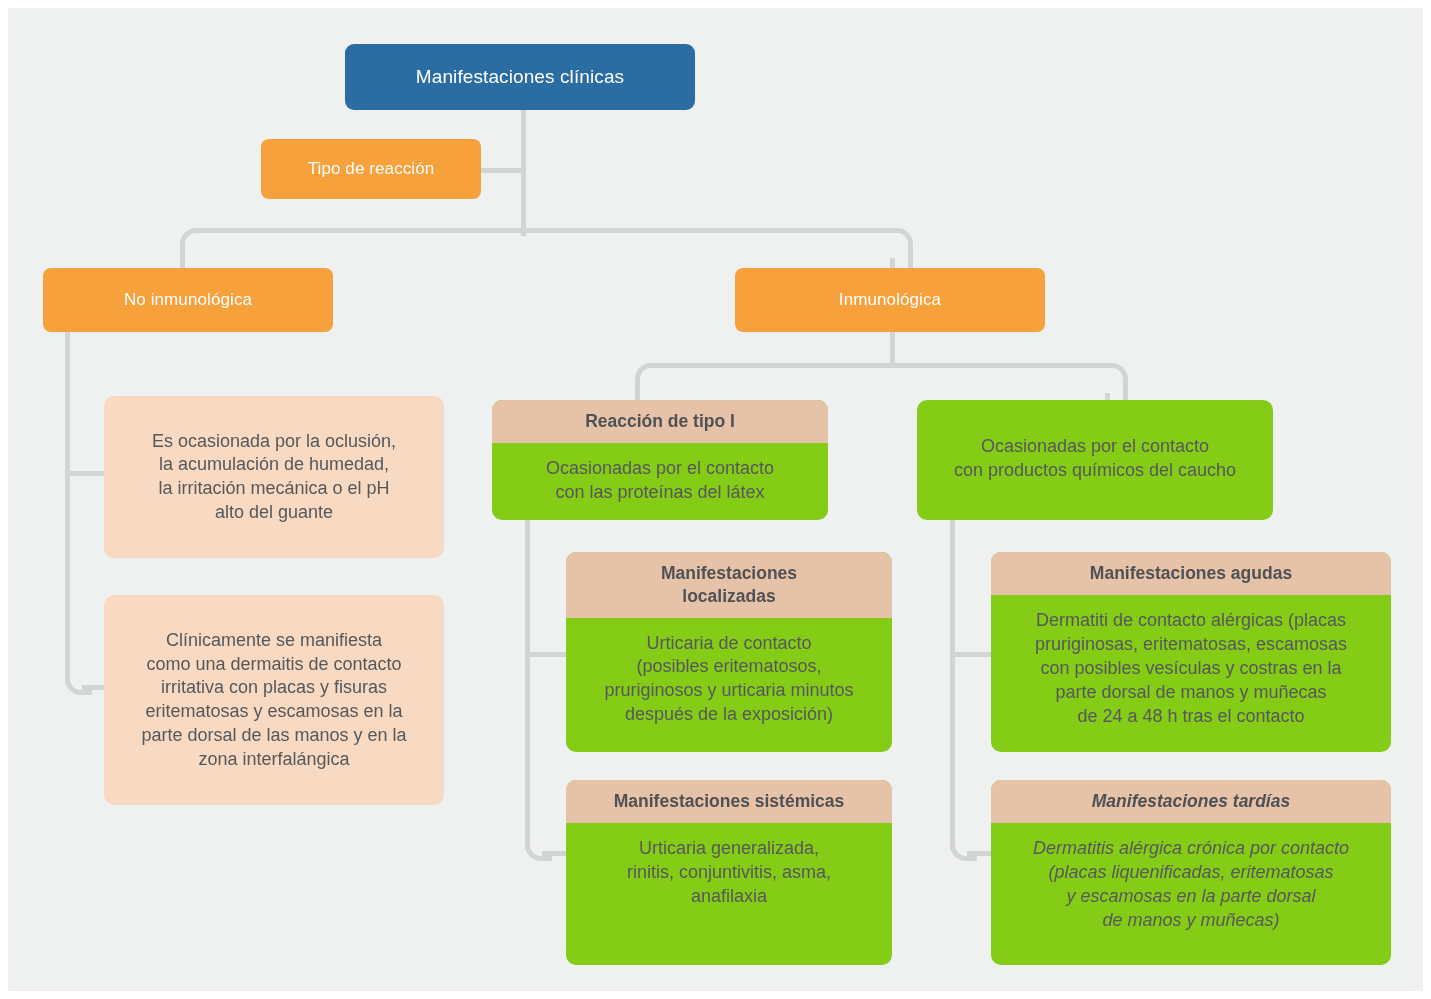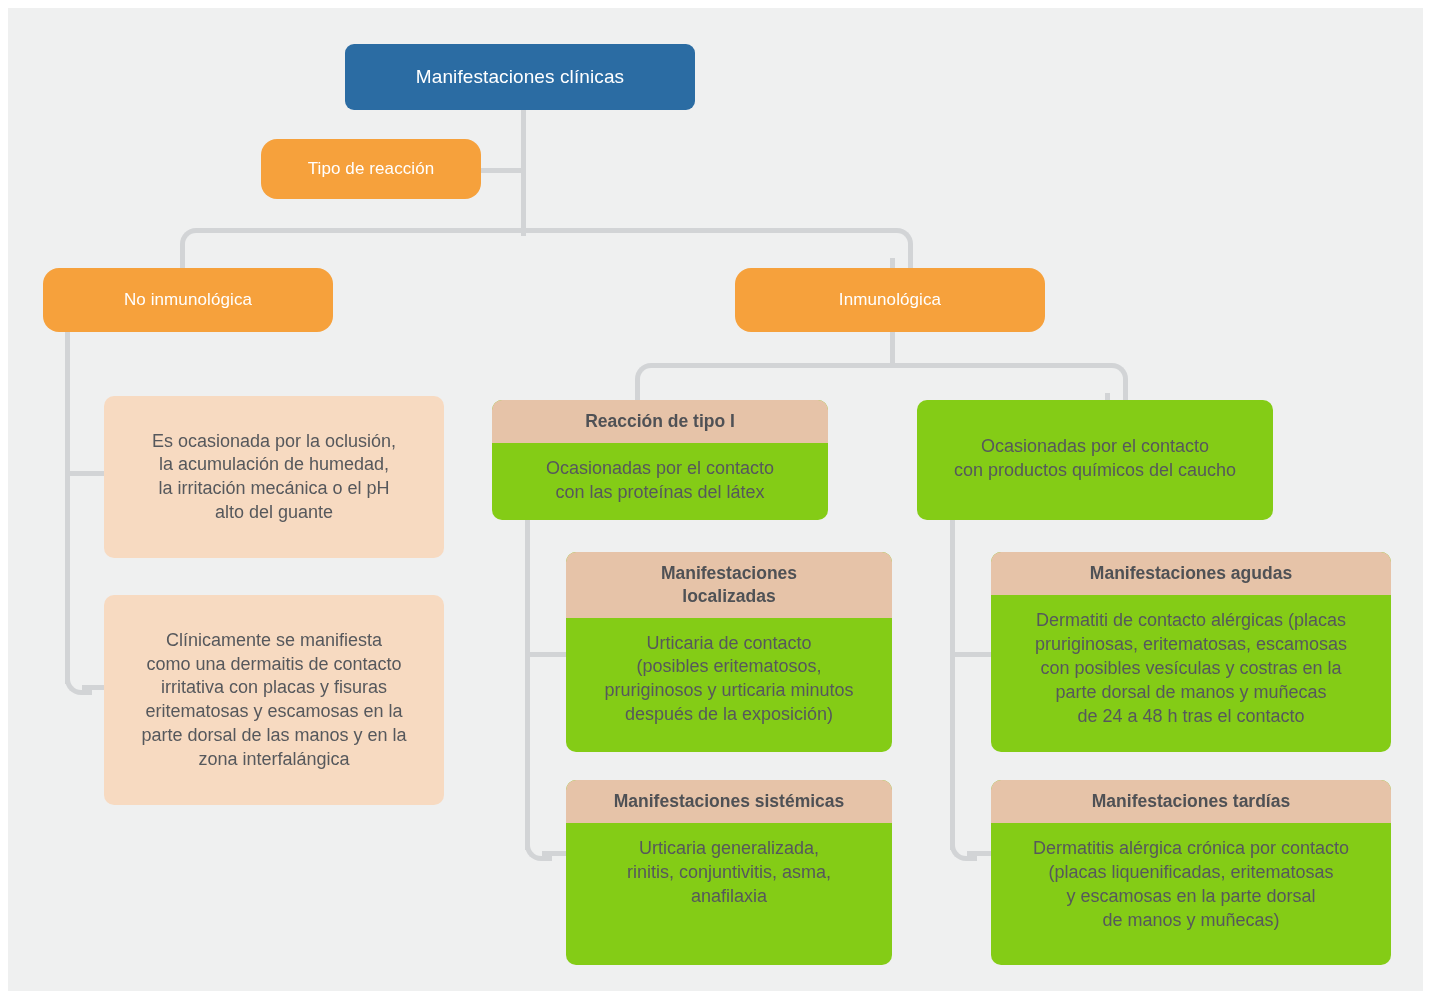--- a/index.html
+++ b/index.html
@@ -63,21 +63,21 @@
     background: #2b6ca3;
     border-radius: 9px;
     align-items: center;
     justify-content: center;
     color: #ffffff;
     font-size: 19px;
     letter-spacing: .1px;
   }
   .node-orange {
     background: #f6a13c;
-    border-radius: 16px;
+    border-radius: 8px;
     align-items: center;
     justify-content: center;
     color: #ffffff;
     font-size: 17px;
     letter-spacing: .1px;
   }
   .node-plain {
     background: #f7dac1;
     align-items: center;
     justify-content: center;
@@ -226,21 +226,21 @@
       <div class="card-head">Manifestaciones agudas</div>
       <div class="card-body">
         <span class="txt">Dermatiti de contacto alérgicas (placas
 pruriginosas, eritematosas, escamosas
 con posibles vesículas y costras en la
 parte dorsal de manos y muñecas
 de 24 a 48 h tras el contacto</span>
       </div>
     </div>
 
-    <div class="node card" style="left:983px; top:772px; width:400px; height:185px;">
+    <div class="node card" style="left:983px; top:772px; width:400px; height:185px;font-style:italic;">
       <div class="card-head">Manifestaciones tardías</div>
       <div class="card-body">
         <span class="txt">Dermatitis alérgica crónica por contacto
 (placas liquenificadas, eritematosas
 y escamosas en la parte dorsal
 de manos y muñecas)</span>
       </div>
     </div>
 
   </div>

